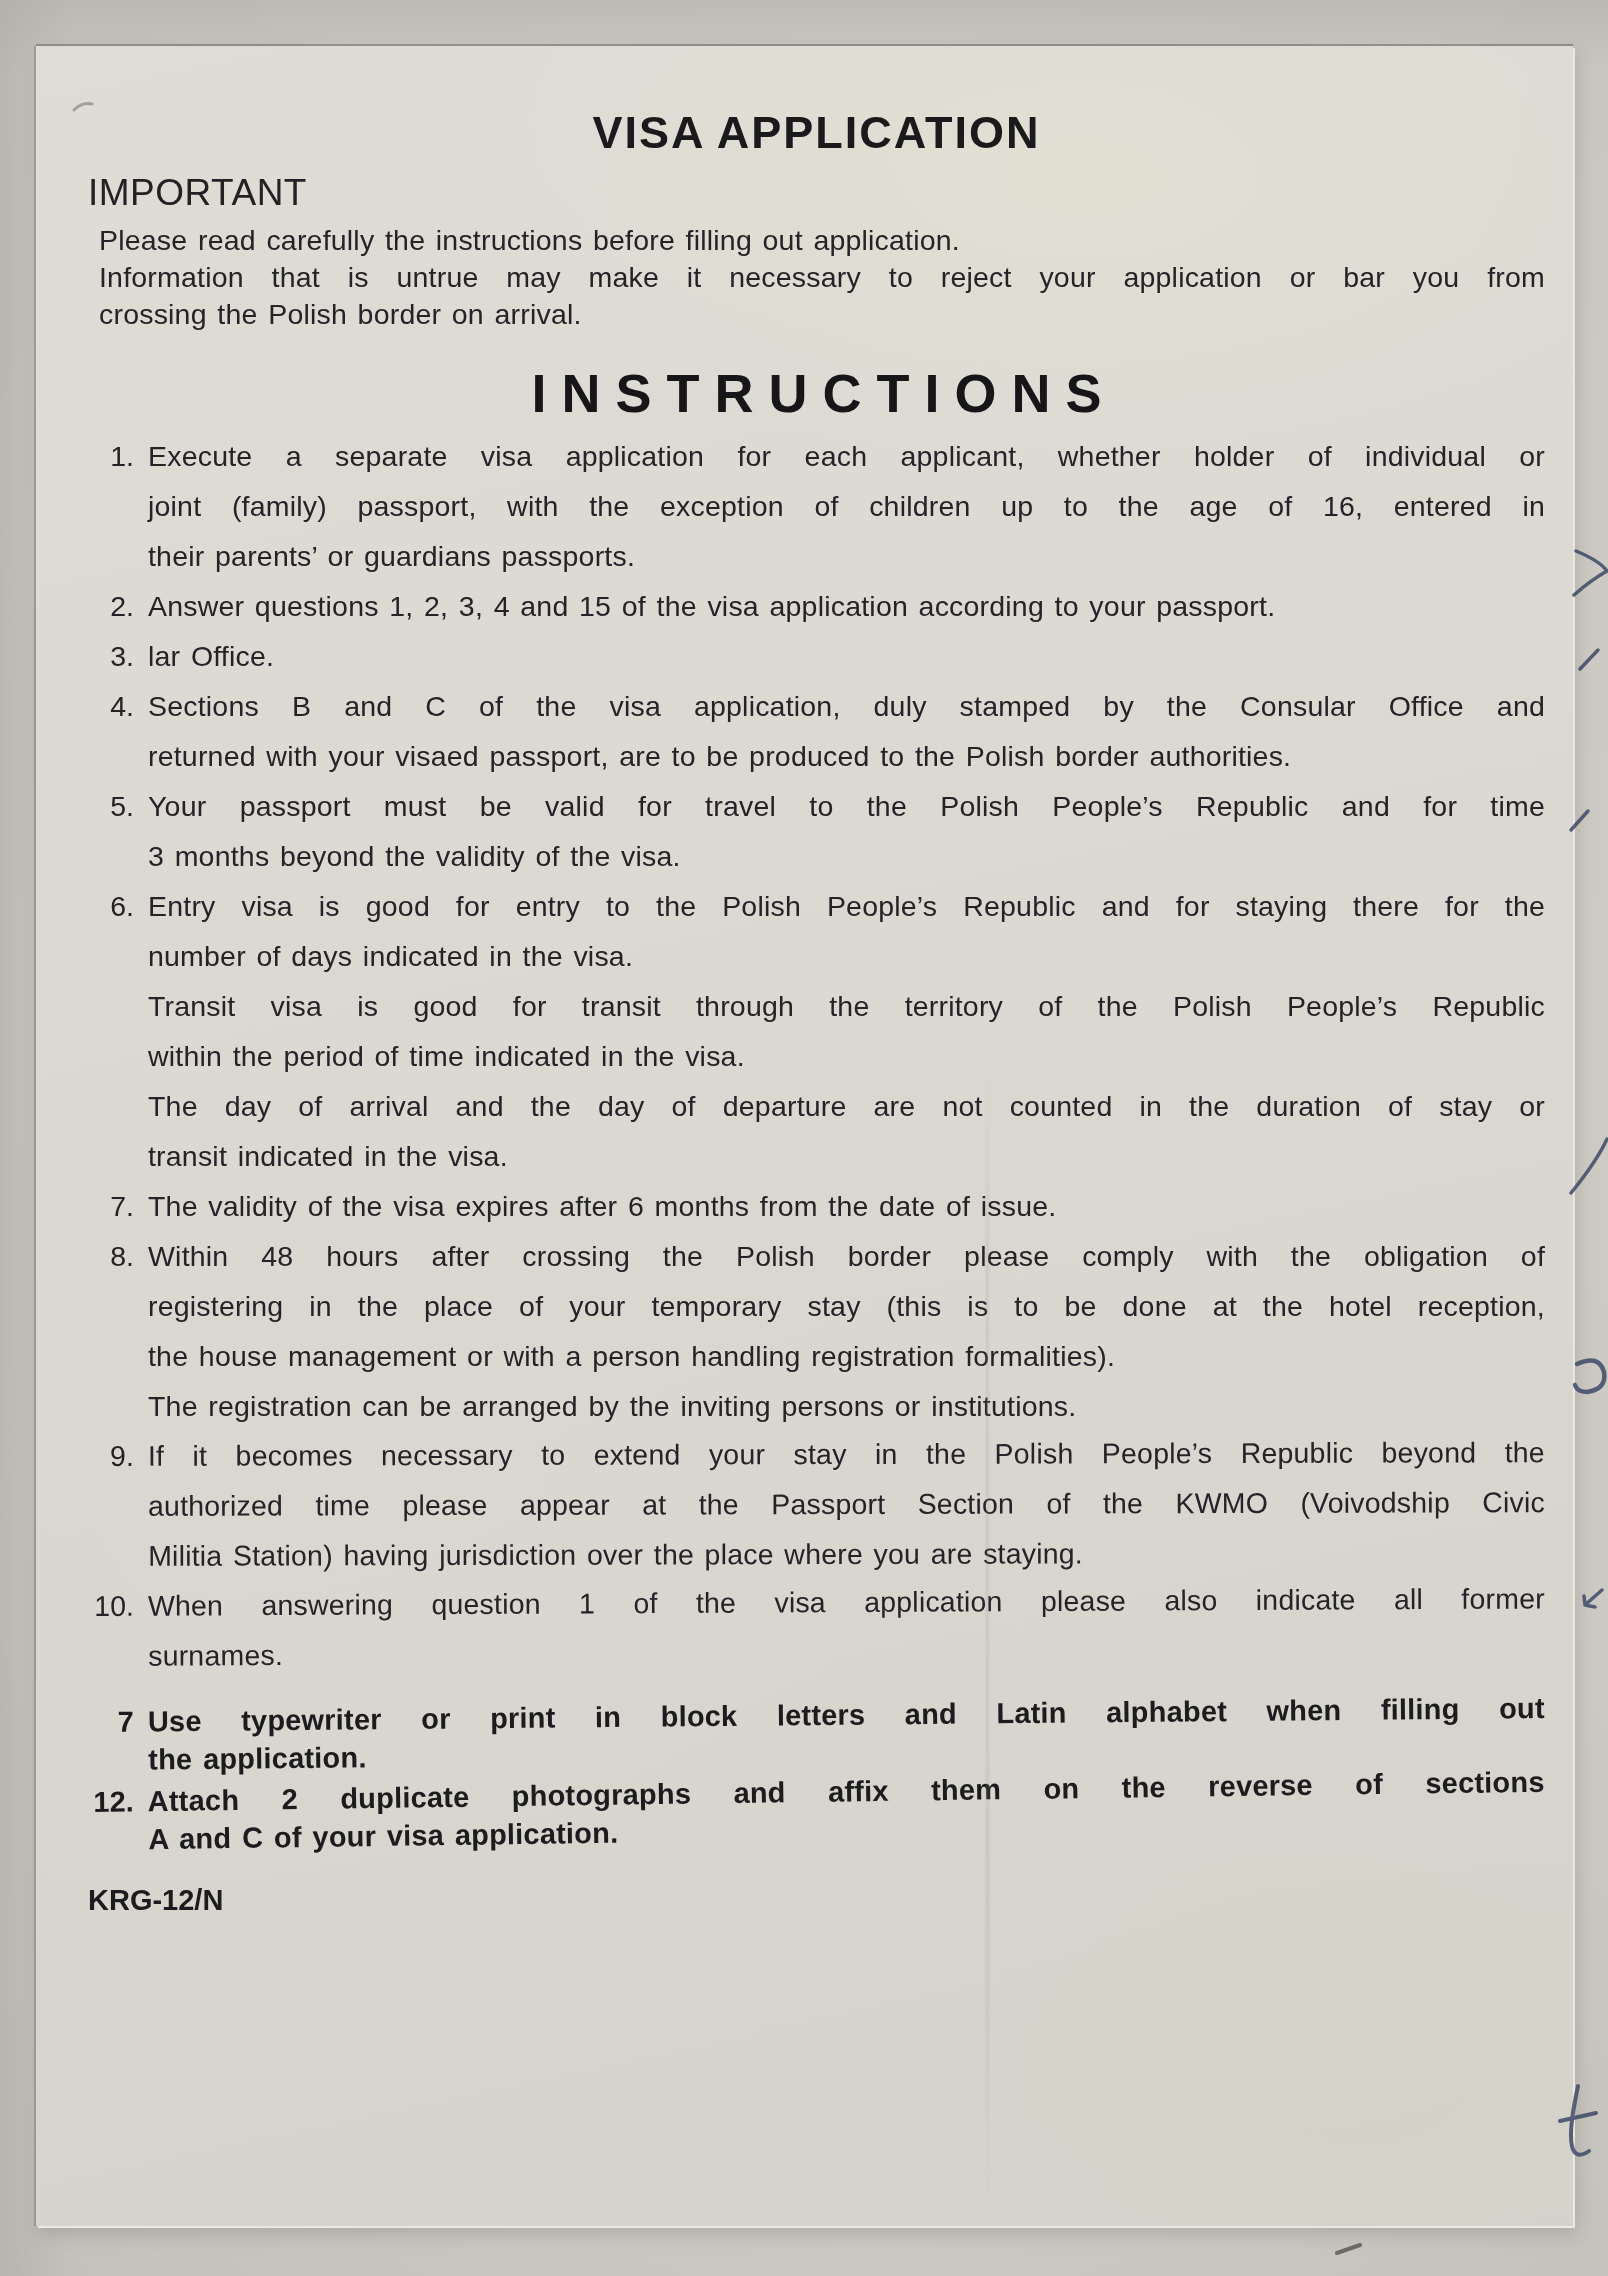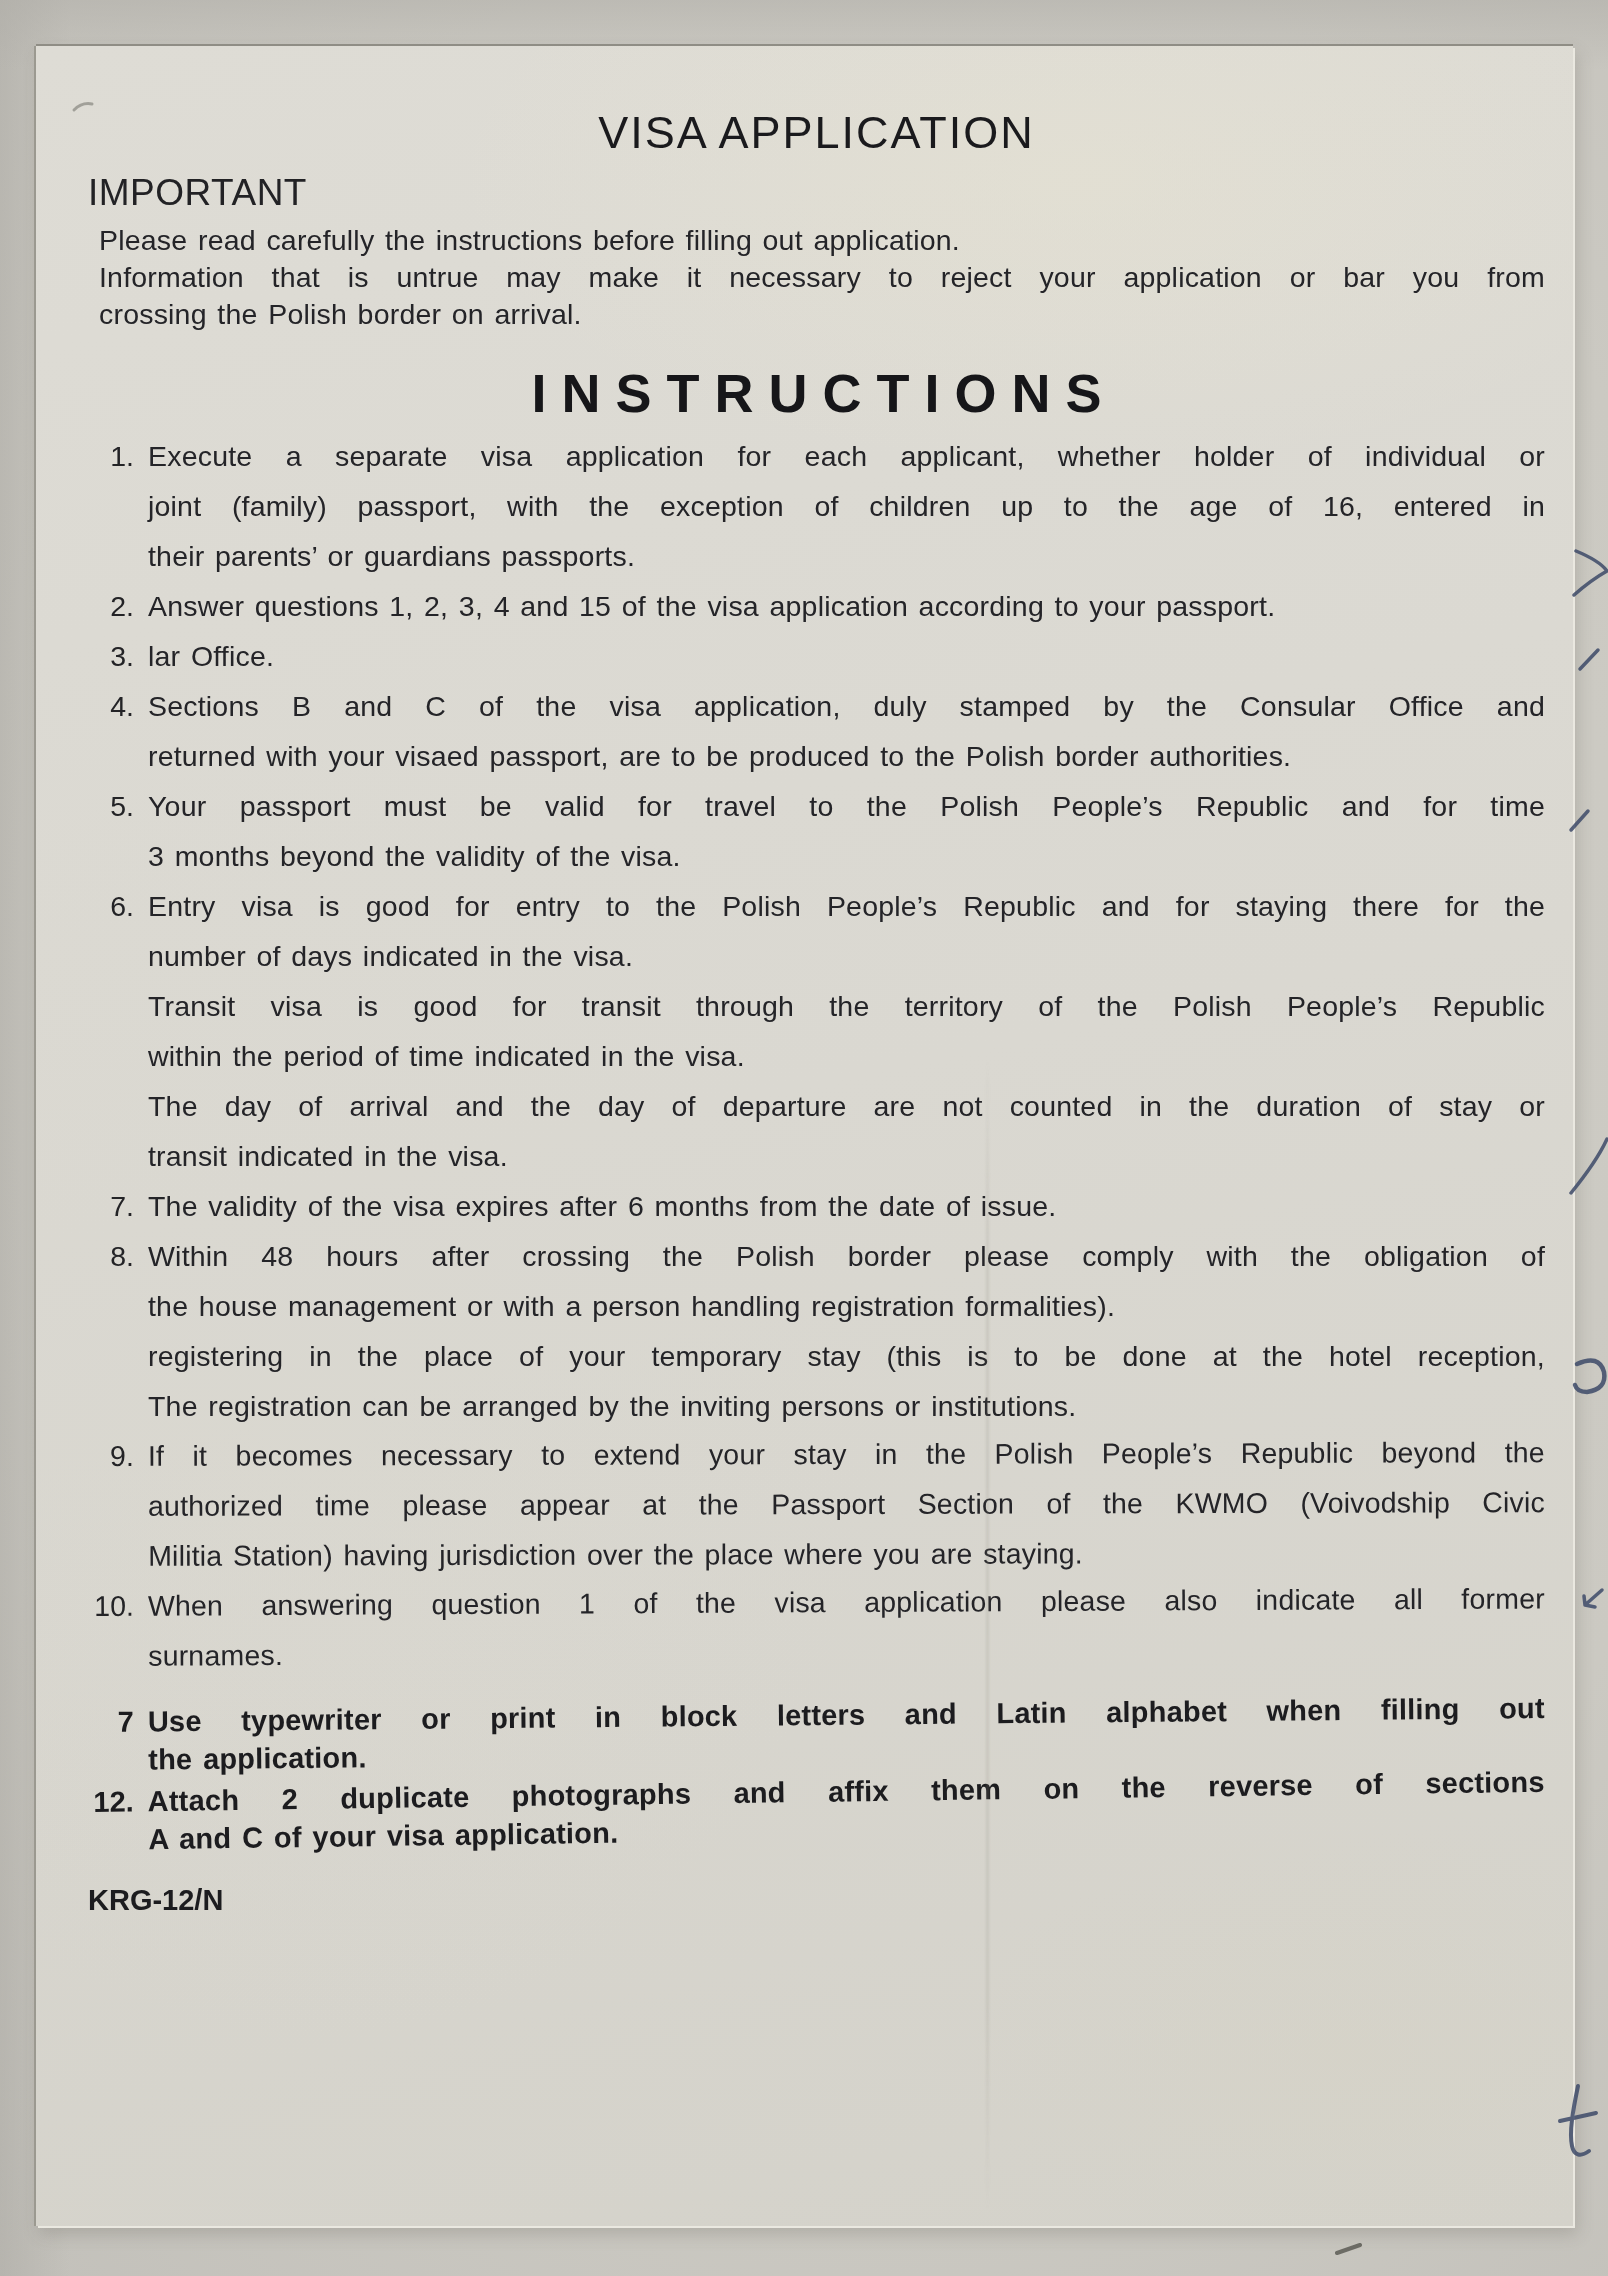--- a/index.html
+++ b/index.html
@@ -19,21 +19,21 @@
       radial-gradient(ellipse 500px 300px at 85% 92%, rgba(214,210,196,.4), transparent 75%),
       linear-gradient(168deg, #dedcd5 0%, #dad8d1 48%, #d4d2ca 100%);
     box-shadow:
       -2px 0 0 0 #9b9990,
       0 -2px 0 0 #8f8d85,
       2px 2px 0 0 #eae8e0,
       4px 8px 16px rgba(80,78,70,.22);
   }
   .inner{position:absolute;inset:0;padding:64px 28px 0 52px;color:#232326;}
   .title{
-    margin:0;text-align:center;font-size:45px;line-height:46px;font-weight:normal;
+    margin:0;text-align:center;font-size:45px;line-height:46px;font-weight:bold;
     letter-spacing:2px;color:#1a1a1d;
   }
   .important{margin:20px 0 0 0;font-size:37px;line-height:34px;letter-spacing:.5px;color:#222225;}
   .intro{margin:12px 0 0 11px;}
   .heading{
     margin:36px 0 0 0;text-align:center;font-size:54px;line-height:48px;font-weight:bold;
     letter-spacing:15px;color:#161619;text-indent:15px;
   }
   .list{margin-top:14px;}
   .item{display:grid;grid-template-columns:46px 1fr;column-gap:14px;transform-origin:0 50%;}
@@ -132,22 +132,22 @@
           <span class="num">7.</span>
           <div>
             <p class="ln e">The validity of the visa expires after 6 months from the date of issue.</p>
           </div>
         </div>
 
         <div class="item">
           <span class="num">8.</span>
           <div>
             <p class="ln j">Within 48 hours after crossing the Polish border please comply with the obligation of</p>
+            <p class="ln j">registering in the place of your temporary stay (this is to be done at the hotel reception,</p>
             <p class="ln e">the house management or with a person handling registration formalities).</p>
-            <p class="ln j">registering in the place of your temporary stay (this is to be done at the hotel reception,</p>
             <p class="ln e">The registration can be arranged by the inviting persons or institutions.</p>
           </div>
         </div>
 
         <div class="item r1">
           <span class="num">9.</span>
           <div>
             <p class="ln j">If it becomes necessary to extend your stay in the Polish People’s Republic beyond the</p>
             <p class="ln j">authorized time please appear at the Passport Section of the KWMO (Voivodship Civic</p>
             <p class="ln e">Militia Station) having jurisdiction over the place where you are staying.</p>

